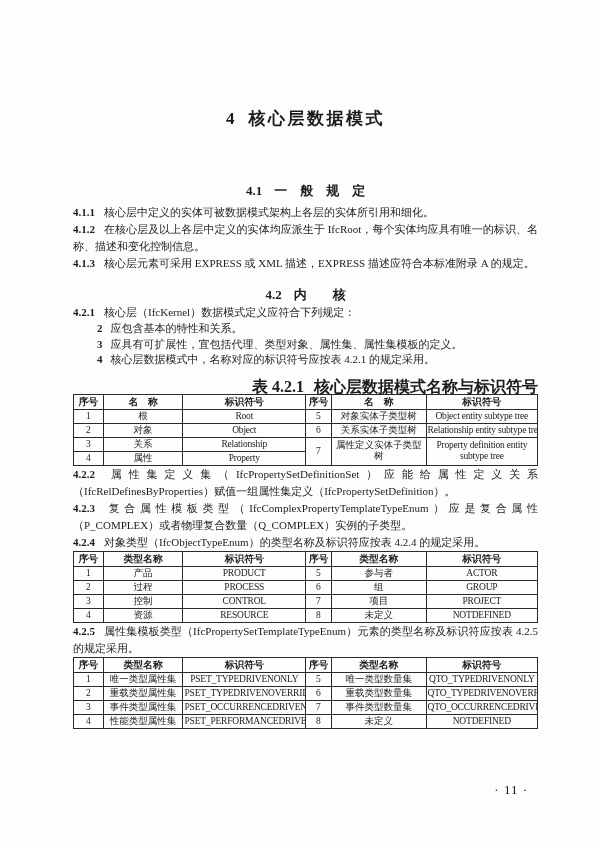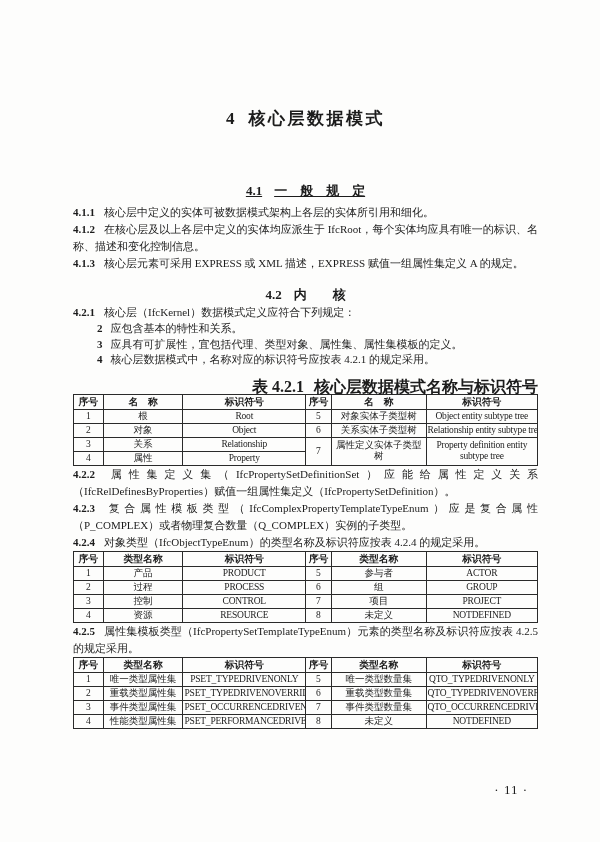--- a/index.html
+++ b/index.html
@@ -18,21 +18,21 @@
     margin:0; text-align:center;
     font-size:17px; line-height:26px; font-weight:bold;
     letter-spacing:2.5px;
   }
   h1.chapter .num { margin-right:14px; letter-spacing:0; }
 
   h2.section {
     margin:0; text-align:center;
     font-size:13px; line-height:18px; font-weight:bold;
   }
-  h2.sec41 { margin-top:50px;text-decoration:underline; }
+  h2.sec41 { margin-top:50px; }
   h2.sec42 { margin-top:14px; }
   h2.section .num { margin-right:12px; }
 
   .clauses41 { margin-top:4px; }
   p.clause {
     margin:0; font-size:11px; line-height:17px;
     text-align:justify;
   }
   p.clause .cnum { font-weight:bold; margin-right:9px; white-space:nowrap; }
   .mt8 { margin-top:8px; }
@@ -97,21 +97,21 @@
     </h2>
 
     <div class="clauses41">
       <p class="clause">
         <span class="cnum">4.1.1</span><span>核心层中定义的实体可被数据模式架构上各层的实体所引用和细化。</span>
       </p>
       <p class="clause">
         <span class="cnum">4.1.2</span><span>在核心层及以上各层中定义的实体均应派生于 IfcRoot，每个实体均应具有唯一的标识、名称、描述和变化控制信息。</span>
       </p>
       <p class="clause">
-        <span class="cnum">4.1.3</span><span>核心层元素可采用 EXPRESS 或 XML 描述，EXPRESS 赋值一组属性集定义 A 的规定。</span>
+        <span class="cnum">4.1.3</span><span>核心层元素可采用 EXPRESS 或 XML 描述，EXPRESS 描述应符合本标准附录 A 的规定。</span>
       </p>
     </div>
 
     <h2 class="section sec42">
       <span class="num">4.2</span><span>内　　核</span>
     </h2>
 
     <p class="clause mt8">
       <span class="cnum">4.2.1</span><span>核心层（IfcKernel）数据模式定义应符合下列规定：</span>
     </p>

